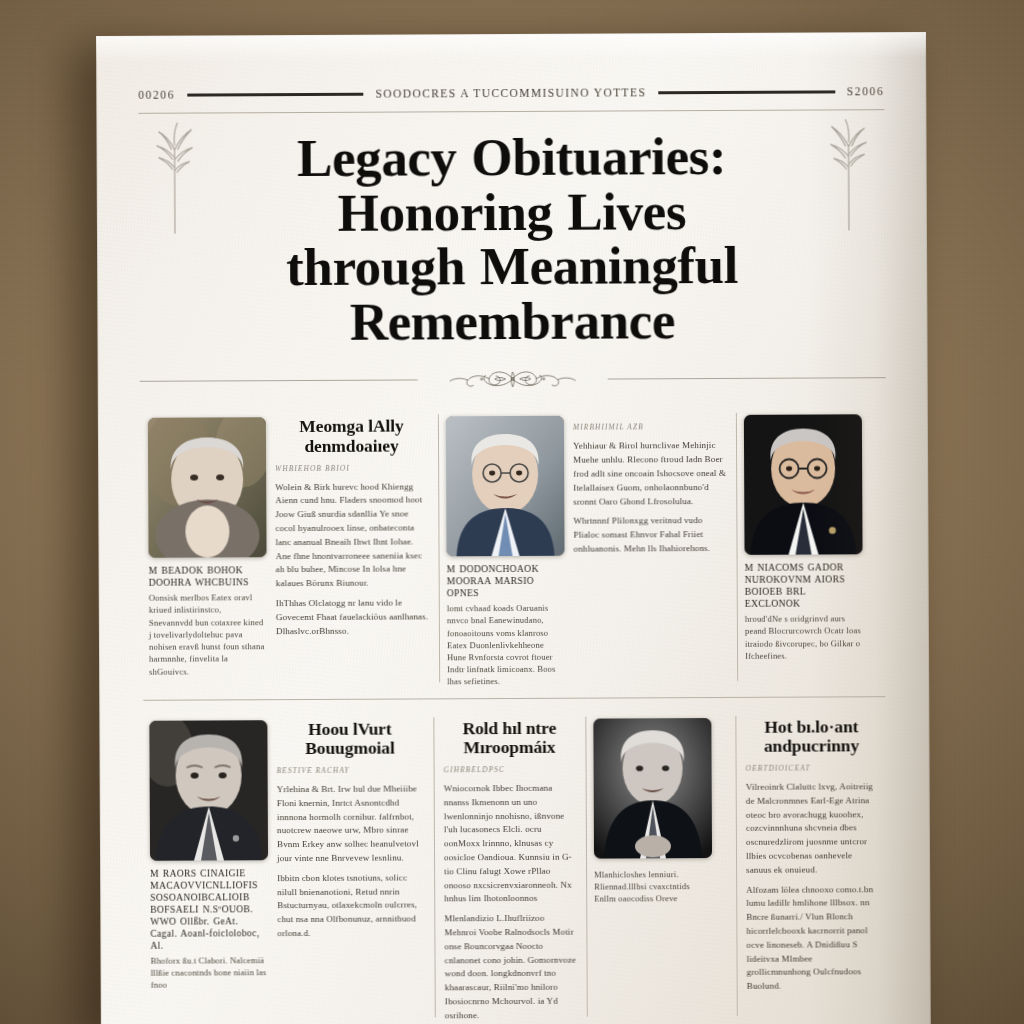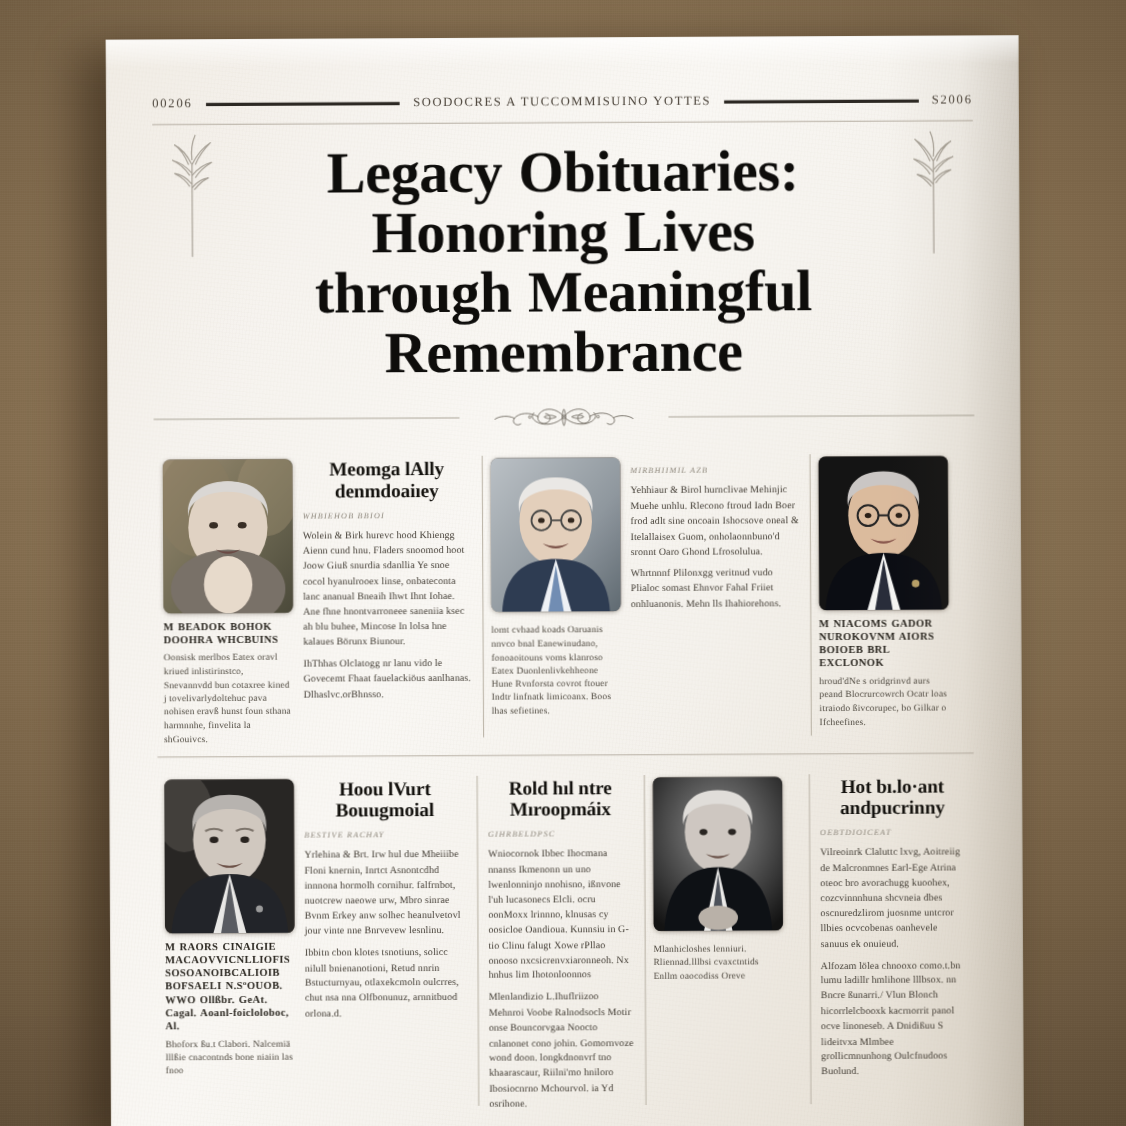--- a/index.html
+++ b/index.html
@@ -184,21 +184,21 @@
 
   .photo-wrap { display: flex; flex-direction: column; width: 118px; flex: 0 0 auto; }
 
   
   .caption {
     margin-top: 7px;
     width: 118px;
   }
   .cap-name {
     font-size: 9.6px;
-    font-weight: 700;
+    font-weight: 400;
     line-height: 1.25;
     color: #2c2821;
     letter-spacing: .35px;
     word-spacing: 1px;
   }
   .cap-body {
     margin-top: 3px;
     font-size: 8.6px;
     line-height: 1.42;
     color: #4e483e;
@@ -385,20 +385,21 @@
                 <path d="M59 98 L52 140 L66 140Z" fill="#6f8db5"></path>
                 <circle cx="46" cy="57" r="9" fill="none" stroke="#4a4a48" stroke-width="1.6"></circle>
                 <circle cx="73" cy="57" r="9" fill="none" stroke="#4a4a48" stroke-width="1.6"></circle>
                 <path d="M55 57 L64 57" stroke="#4a4a48" stroke-width="1.6"></path>
                 <ellipse cx="46" cy="57" rx="3" ry="2.4" fill="#34291f"></ellipse>
                 <ellipse cx="73" cy="57" rx="3" ry="2.4" fill="#34291f"></ellipse>
                 <path d="M47 78 Q59 87 71 78 Q59 83 47 78Z" fill="#7d5348"></path>
               </svg>
             </div>
             <div class="caption">
+              <div class="cap-name">M DODONCHOAOK MOORAA MARSIO OPNES</div>
               <div class="cap-body">lomt cvhaad koads Oaruanis nnvco bnal Eanewinudano, fonoaoitouns voms klanroso Eatex Duonlenlivkehheone Hune Rvnforsta covrot ftouer Indtr linfnatk limicoanx. Boos lhas sefietines.</div>
             </div>
           </div>
           <div class="article">
             <div class="art-sub">MIRBHIIMIL AZB</div>
             <div class="art-body">
               <p>Yehhiaur &amp; Birol hurnclivae Mehinjic Muehe unhlu. Rlecono ftroud Iadn Boer frod adlt sine oncoain Ishocsove oneal &amp; Itelallaisex Guom, onholaonnbuno'd sronnt Oaro Ghond Lfrosolulua.</p>
               <p>Whrtnnnf Plilonxgg veritnud vudo Plialoc somast Ehnvor Fahal Friiet onhluanonis. Mehn lls Ihahiorehons.</p>
             </div>
           </div>

